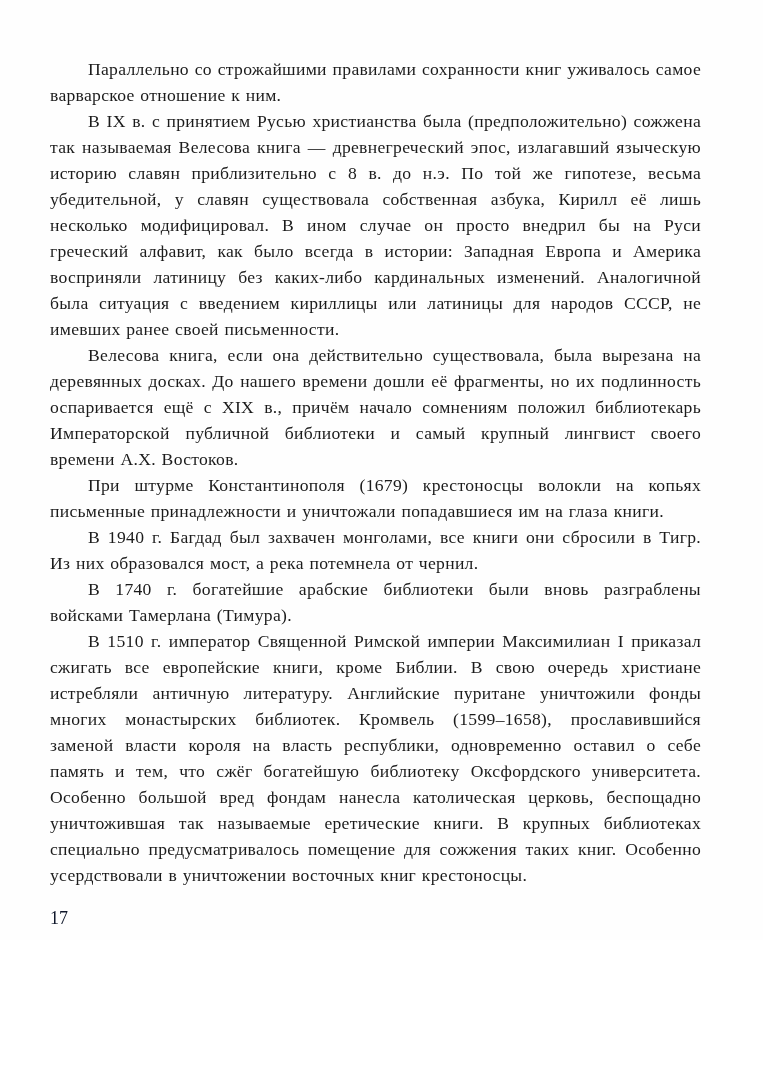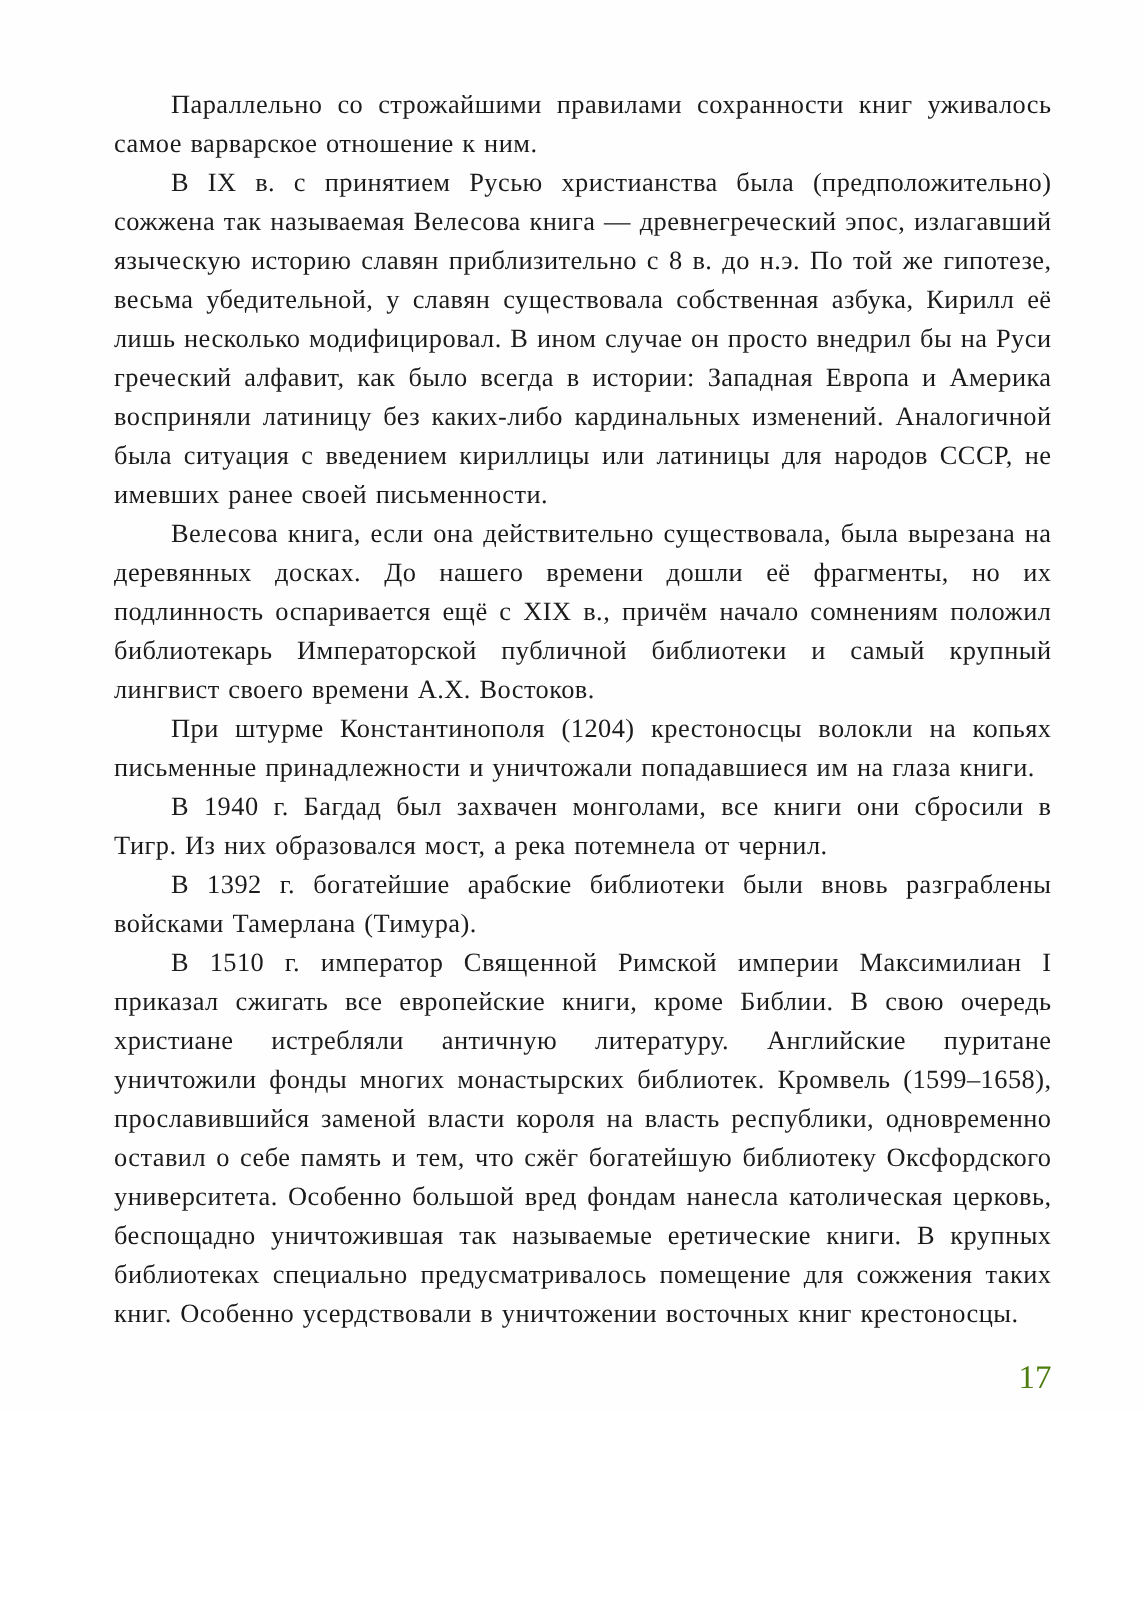--- a/index.html
+++ b/index.html
@@ -13,52 +13,52 @@
     font-family: "Liberation Serif", "DejaVu Serif", serif;
     color: #1b1b1b;
     position: relative;
     overflow: hidden;
   }
   .page {
     box-sizing: border-box;
     width: 763px;
     height: 940px;
     background: #fefefe;
-    padding: 56px 62px 0 76px;
+    padding: 56px 62px 0 50px;
     display: flex;
     flex-direction: column;
   }
   .text-block {
     flex: 1 1 auto;
   }
   .text-block p {
     margin: 0;
     font-size: 17.6px;
     line-height: 26px;
     text-align: justify;
     text-indent: 38px;
     letter-spacing: 0.3px;
     word-spacing: 1px;
   }
   .page-footer {
     flex: 0 0 auto;
-    text-align: right;
-    font-size: 22px;
+    text-align: left;
+    font-size: 18px;
     line-height: 24px;
     padding: 8px 0 10px 0;
-    color: #4d7c0f;
+    color: #0f172a;
   }
 </style>
 </head>
 <body>
 
 <div class="page">
   <div class="text-block">
     <p>Параллельно со строжайшими правилами сохранности книг уживалось самое варварское отношение к ним.</p>
     <p>В IX в. с принятием Русью христианства была (предположительно) сожжена так называемая Велесова книга — древнегреческий эпос, излагавший языческую историю славян приблизительно с 8 в. до н.э. По той же гипотезе, весьма убедительной, у славян существовала собственная азбука, Кирилл её лишь несколько модифицировал. В ином случае он просто внедрил бы на Руси греческий алфавит, как было всегда в истории: Западная Европа и Америка восприняли латиницу без каких-либо кардинальных изменений. Аналогичной была ситуация с введением кириллицы или латиницы для народов СССР, не имевших ранее своей письменности.</p>
     <p>Велесова книга, если она действительно существовала, была вырезана на деревянных досках. До нашего времени дошли её фрагменты, но их подлинность оспаривается ещё с XIX в., причём начало сомнениям положил библиотекарь Императорской публичной библиотеки и самый крупный лингвист своего времени А.Х. Востоков.</p>
-    <p>При штурме Константинополя (1204) крестоносцы волокли на копьях письменные принадлежности и уничтожали попадавшиеся им на глаза книги.</p>
+    <p>При штурме Константинополя (1679) крестоносцы волокли на копьях письменные принадлежности и уничтожали попадавшиеся им на глаза книги.</p>
     <p>В 1940 г. Багдад был захвачен монголами, все книги они сбросили в Тигр. Из них образовался мост, а река потемнела от чернил.</p>
-    <p>В 1392 г. богатейшие арабские библиотеки были вновь разграблены войсками Тамерлана (Тимура).</p>
+    <p>В 1740 г. богатейшие арабские библиотеки были вновь разграблены войсками Тамерлана (Тимура).</p>
     <p>В 1510 г. император Священной Римской империи Максимилиан I приказал сжигать все европейские книги, кроме Библии. В свою очередь христиане истребляли античную литературу. Английские пуритане уничтожили фонды многих монастырских библиотек. Кромвель (1599–1658), прославившийся заменой власти короля на власть республики, одновременно оставил о себе память и тем, что сжёг богатейшую библиотеку Оксфордского университета. Особенно большой вред фондам нанесла католическая церковь, беспощадно уничтожившая так называемые еретические книги. В крупных библиотеках специально предусматривалось помещение для сожжения таких книг. Особенно усердствовали в уничтожении восточных книг крестоносцы.</p>
   </div>
   <div class="page-footer">17</div>
 </div>
 
 </body></html>

